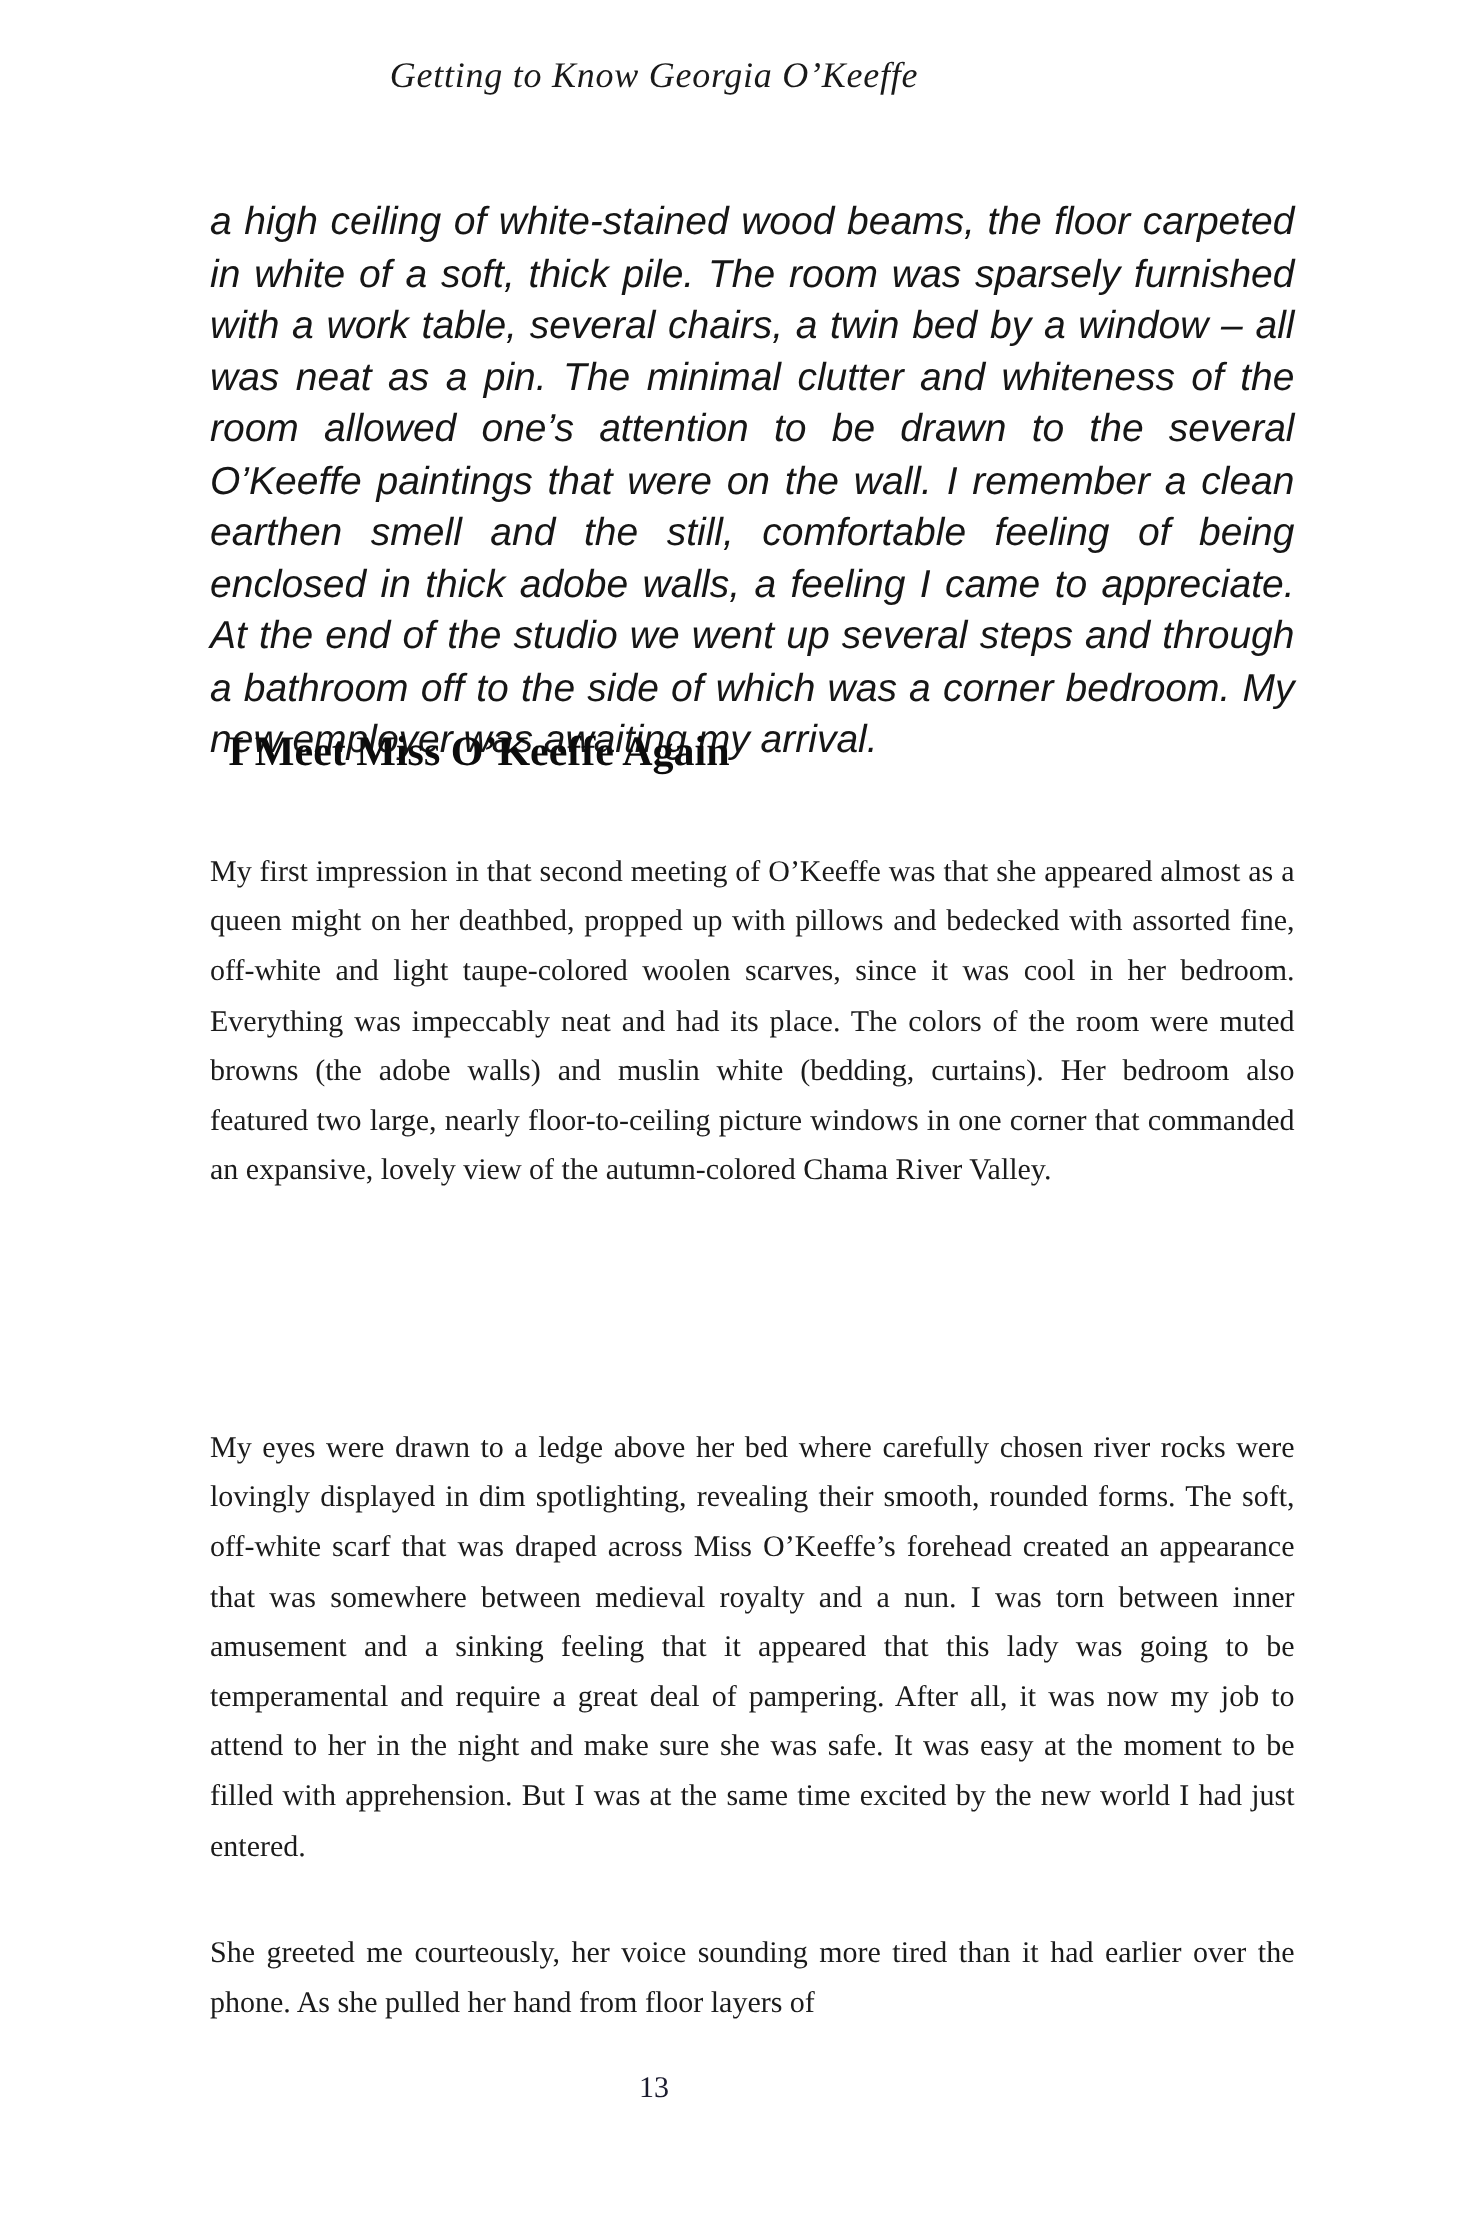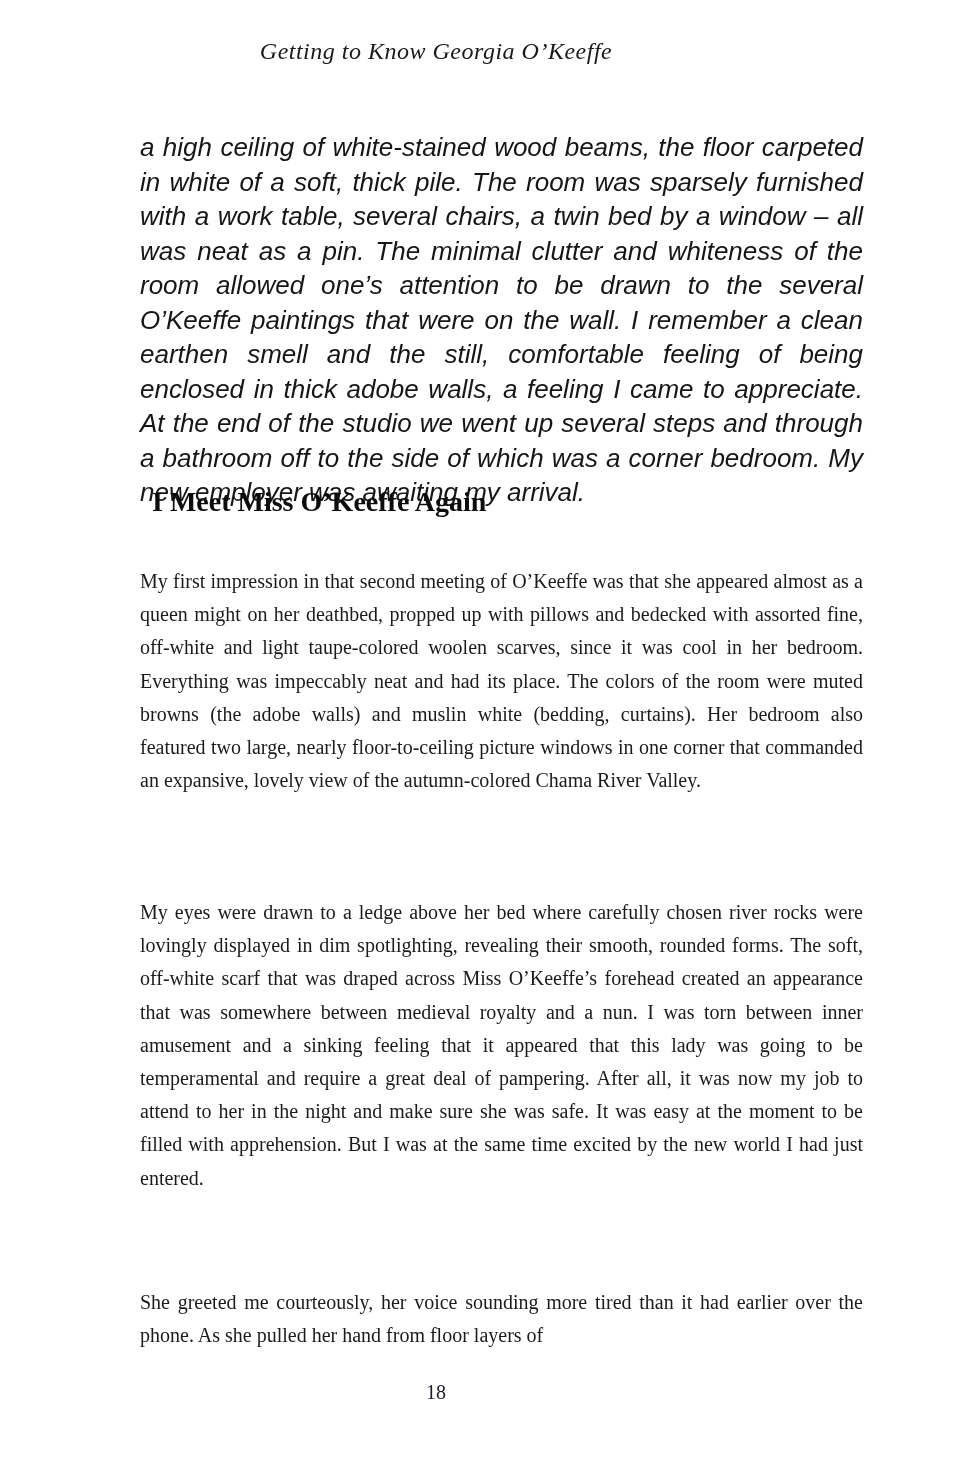--- a/index.html
+++ b/index.html
@@ -50,21 +50,21 @@
     color: #0c0c0c;
   }
   .body-paragraph {
     font-family: "Liberation Serif", serif;
     font-size: 20px;
     line-height: 33.2px;
     text-align: justify;
     color: #1b1b1b;
   }
   .para-1 { top: 545px; }
-  .para-2 { top: 876px; }
+  .para-2 { top: 929px; }
   .para-3 { top: 1266px; }
   .page-number {
     position: absolute;
     top: 1381px;
     left: 0;
     width: 100%;
     text-align: center;
     font-family: "Liberation Serif", serif;
     font-size: 20px;
     color: #1b1b2e;
@@ -80,15 +80,15 @@
   <p class="text-block opening-paragraph">a high ceiling of white-stained wood beams, the floor carpeted in white of a soft, thick pile. The room was sparsely furnished with a work table, several chairs, a twin bed by a window – all was neat as a pin. The minimal clutter and whiteness of the room allowed one’s attention to be drawn to the several O’Keeffe paintings that were on the wall. I remember a clean earthen smell and the still, comfortable feeling of being enclosed in thick adobe walls, a feeling I came to appreciate. At the end of the studio we went up several steps and through a bathroom off to the side of which was a corner bedroom. My new employer was awaiting my arrival.</p>
 
   <h2 class="text-block section-heading">I Meet Miss O’Keeffe Again</h2>
 
   <p class="text-block body-paragraph para-1">My first impression in that second meeting of O’Keeffe was that she appeared almost as a queen might on her deathbed, propped up with pillows and bedecked with assorted fine, off-white and light taupe-colored woolen scarves, since it was cool in her bedroom. Everything was impeccably neat and had its place. The colors of the room were muted browns (the adobe walls) and muslin white (bedding, curtains). Her bedroom also featured two large, nearly floor-to-ceiling picture windows in one corner that commanded an expansive, lovely view of the autumn-colored Chama River Valley.</p>
 
   <p class="text-block body-paragraph para-2">My eyes were drawn to a ledge above her bed where carefully chosen river rocks were lovingly displayed in dim spotlighting, revealing their smooth, rounded forms. The soft, off-white scarf that was draped across Miss O’Keeffe’s forehead created an appearance that was somewhere between medieval royalty and a nun. I was torn between inner amusement and a sinking feeling that it appeared that this lady was going to be temperamental and require a great deal of pampering. After all, it was now my job to attend to her in the night and make sure she was safe. It was easy at the moment to be filled with apprehension. But I was at the same time excited by the new world I had just entered.</p>
 
   <p class="text-block body-paragraph para-3">She greeted me courteously, her voice sounding more tired than it had earlier over the phone. As she pulled her hand from floor layers of</p>
 
-  <div class="page-number">18</div>
+  <div class="page-number">13</div>
 
 </div>
 
 </body></html>

